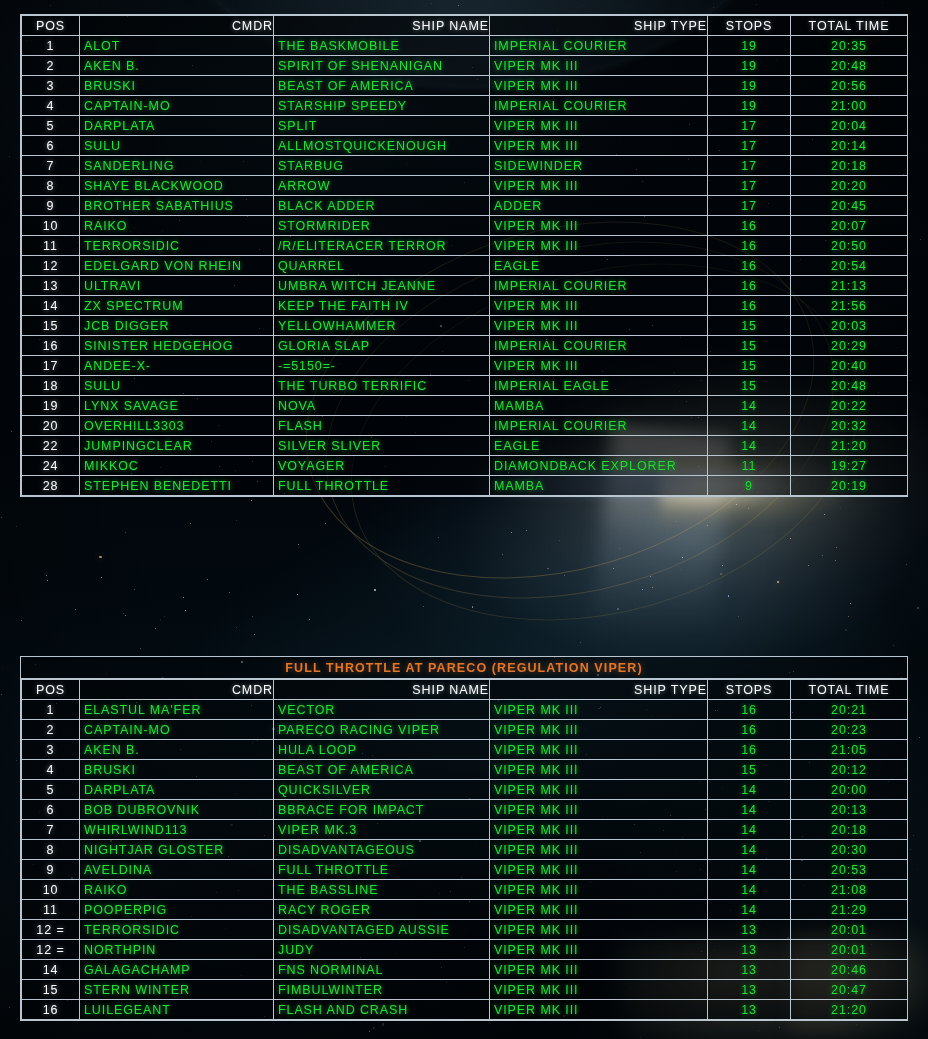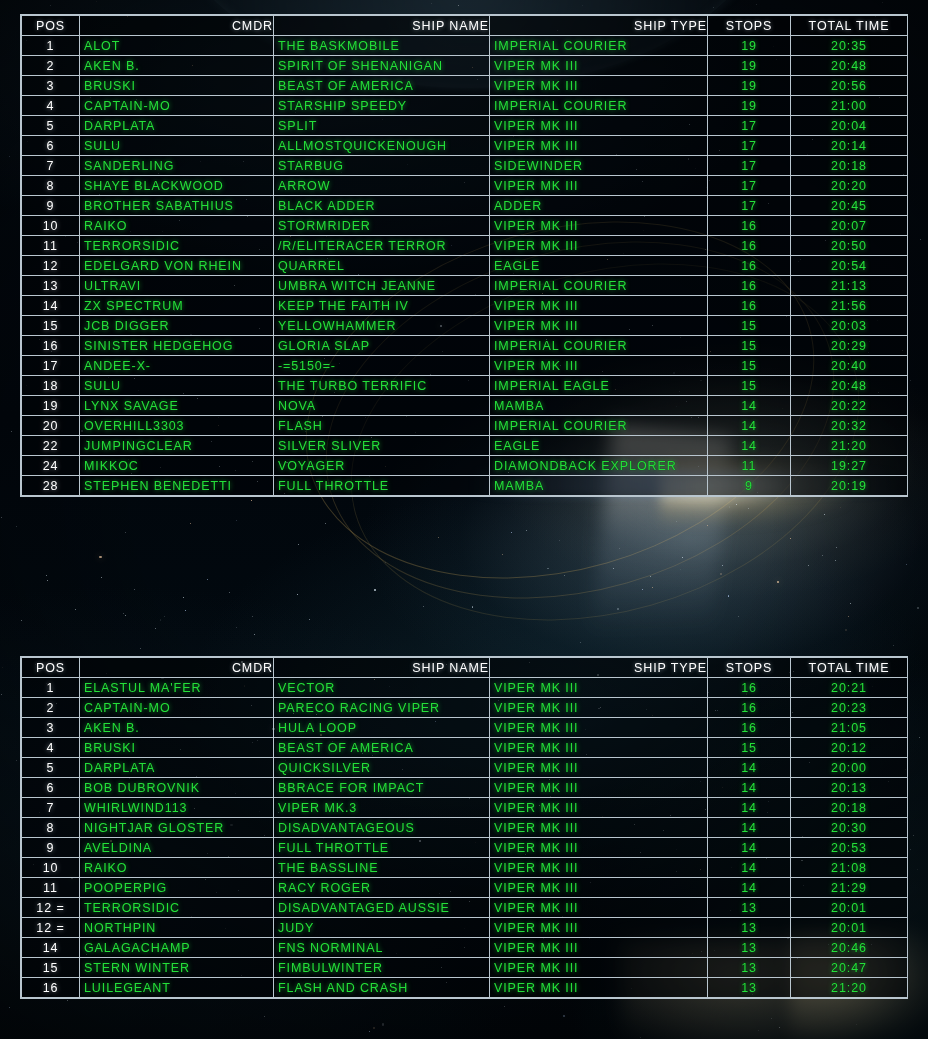--- a/index.html
+++ b/index.html
@@ -822,20 +822,21 @@
               <td class="c-cmdr">STEPHEN BENEDETTI</td>
               <td class="c-name">FULL THROTTLE</td>
               <td class="c-type">MAMBA</td>
               <td class="c-stops">9</td>
               <td class="c-time">20:19</td>
             </tr>
           </tbody>
         </table>
       </div>
       <div class="panel" id="panel-regulation">
+        <div class="panel-title">FULL THROTTLE AT PARECO (REGULATION VIPER)</div>
         <table class="board">
           <colgroup>
             <col class="w-pos">
             <col class="w-cmdr">
             <col class="w-name">
             <col class="w-type">
             <col class="w-stops">
             <col class="w-time">
           </colgroup>
           <thead>

